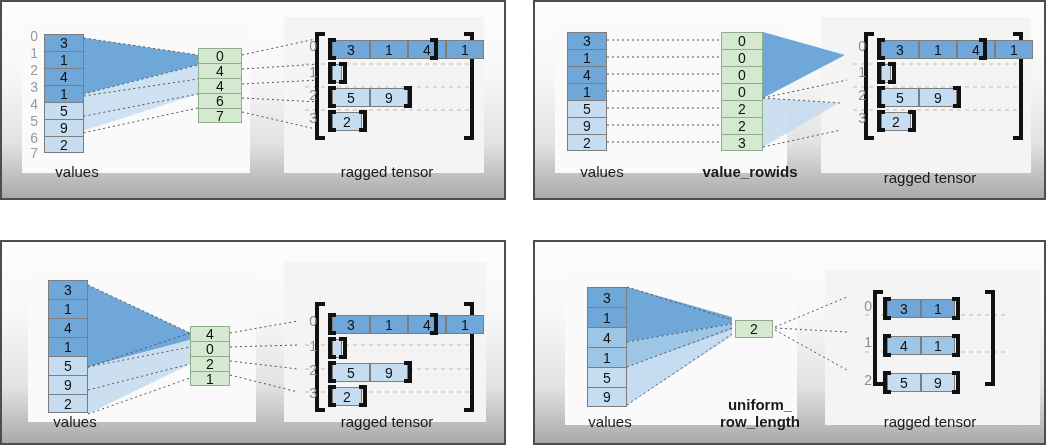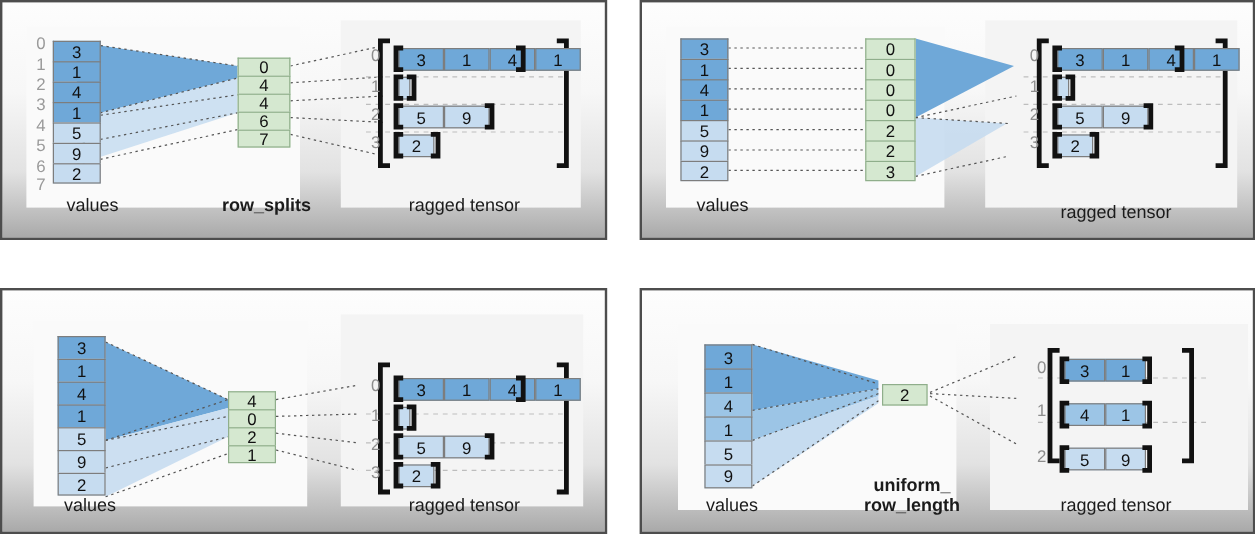--- a/index.html
+++ b/index.html
@@ -125,21 +125,20 @@
       <path d="M334 62 L328 62 L328 80 L334 80"></path>
           <path d="M337 62 L343 62 L343 80 L337 80"></path>
       <path d="M334 86 L328 86 L328 104 L334 104"></path>
           <path d="M402 86 L408 86 L408 104 L402 104"></path>
       <path d="M334 110 L328 110 L328 128 L334 128"></path>
           <path d="M357 110 L363 110 L363 128 L357 128"></path>
     </g>
   </svg>
 
   <div class="cap" style="left:20px;top:162px;width:110px;">values</div>
-  <div class="cap b" style="left:140px;top:162px;width:160px;">row_splits</div>
   <div class="cap" style="left:300px;top:162px;width:170px;">ragged tensor</div>
 </div>
 
 <div class="panel tr">
   <div class="card white" style="left:20px;top:20px;width:232px;height:151px;"></div>
   <div class="card" style="left:286px;top:15px;width:210px;height:156px;"></div>
 
   <svg class="wires" width="513" height="200">
     <g stroke="#555" stroke-width="1" stroke-dasharray="2,3">
       <line x1="72" y1="38" x2="186" y2="38"></line>
@@ -218,20 +217,21 @@
       <path d="M350 62 L344 62 L344 80 L350 80"></path>
           <path d="M353 62 L359 62 L359 80 L353 80"></path>
       <path d="M350 86 L344 86 L344 104 L350 104"></path>
           <path d="M418 86 L424 86 L424 104 L418 104"></path>
       <path d="M350 110 L344 110 L344 128 L350 128"></path>
           <path d="M373 110 L379 110 L379 128 L373 128"></path>
     </g>
   </svg>
 
   <div class="cap" style="left:12px;top:162px;width:110px;">values</div>
+  <div class="cap b" style="left:130px;top:162px;width:170px;">value_rowids</div>
   <div class="cap" style="left:310px;top:168px;width:170px;">ragged tensor</div>
 </div>
 
 <div class="panel bl">
   <div class="card white" style="left:26px;top:25px;width:228px;height:155px;"></div>
   <div class="card" style="left:282px;top:20px;width:202px;height:160px;"></div>
 
   <svg class="wires" width="506" height="205">
     <polygon points="86,43 188,91 188,98 86,125" fill="#6fa8d8"></polygon>
     <polygon points="86,125 188,98 188,122 86,172" fill="#c6dcf0" opacity="0.9"></polygon>

